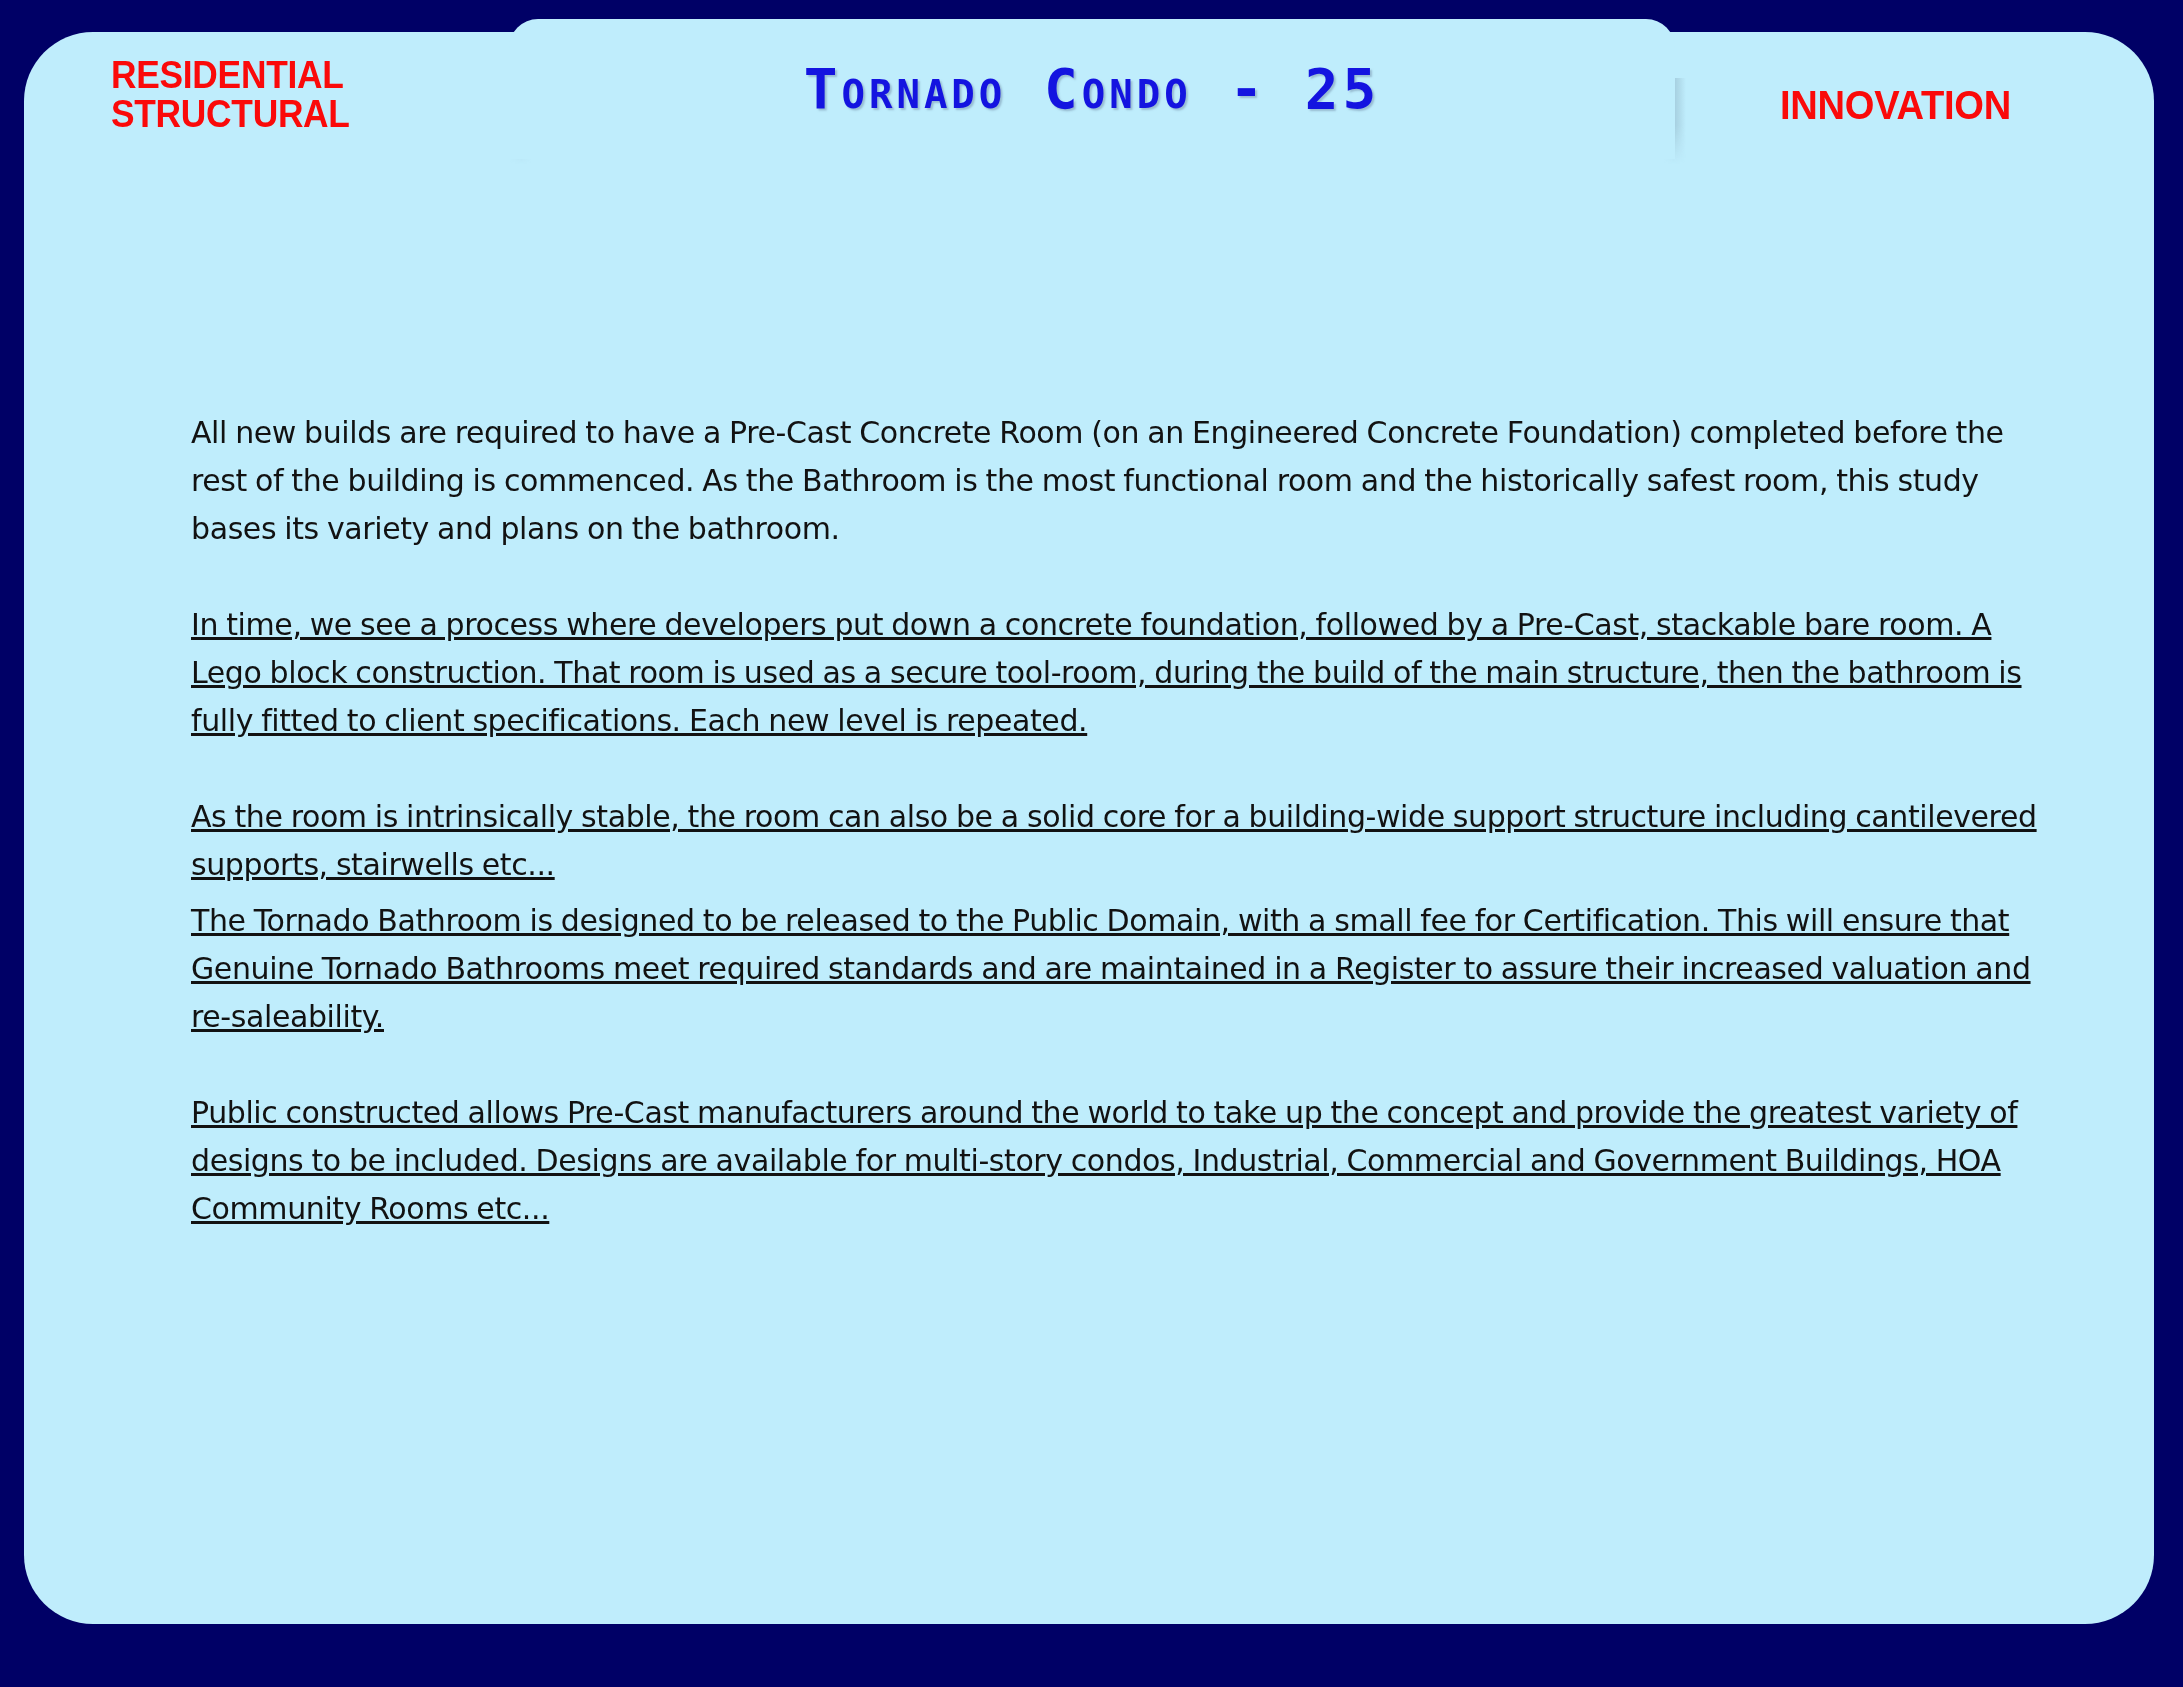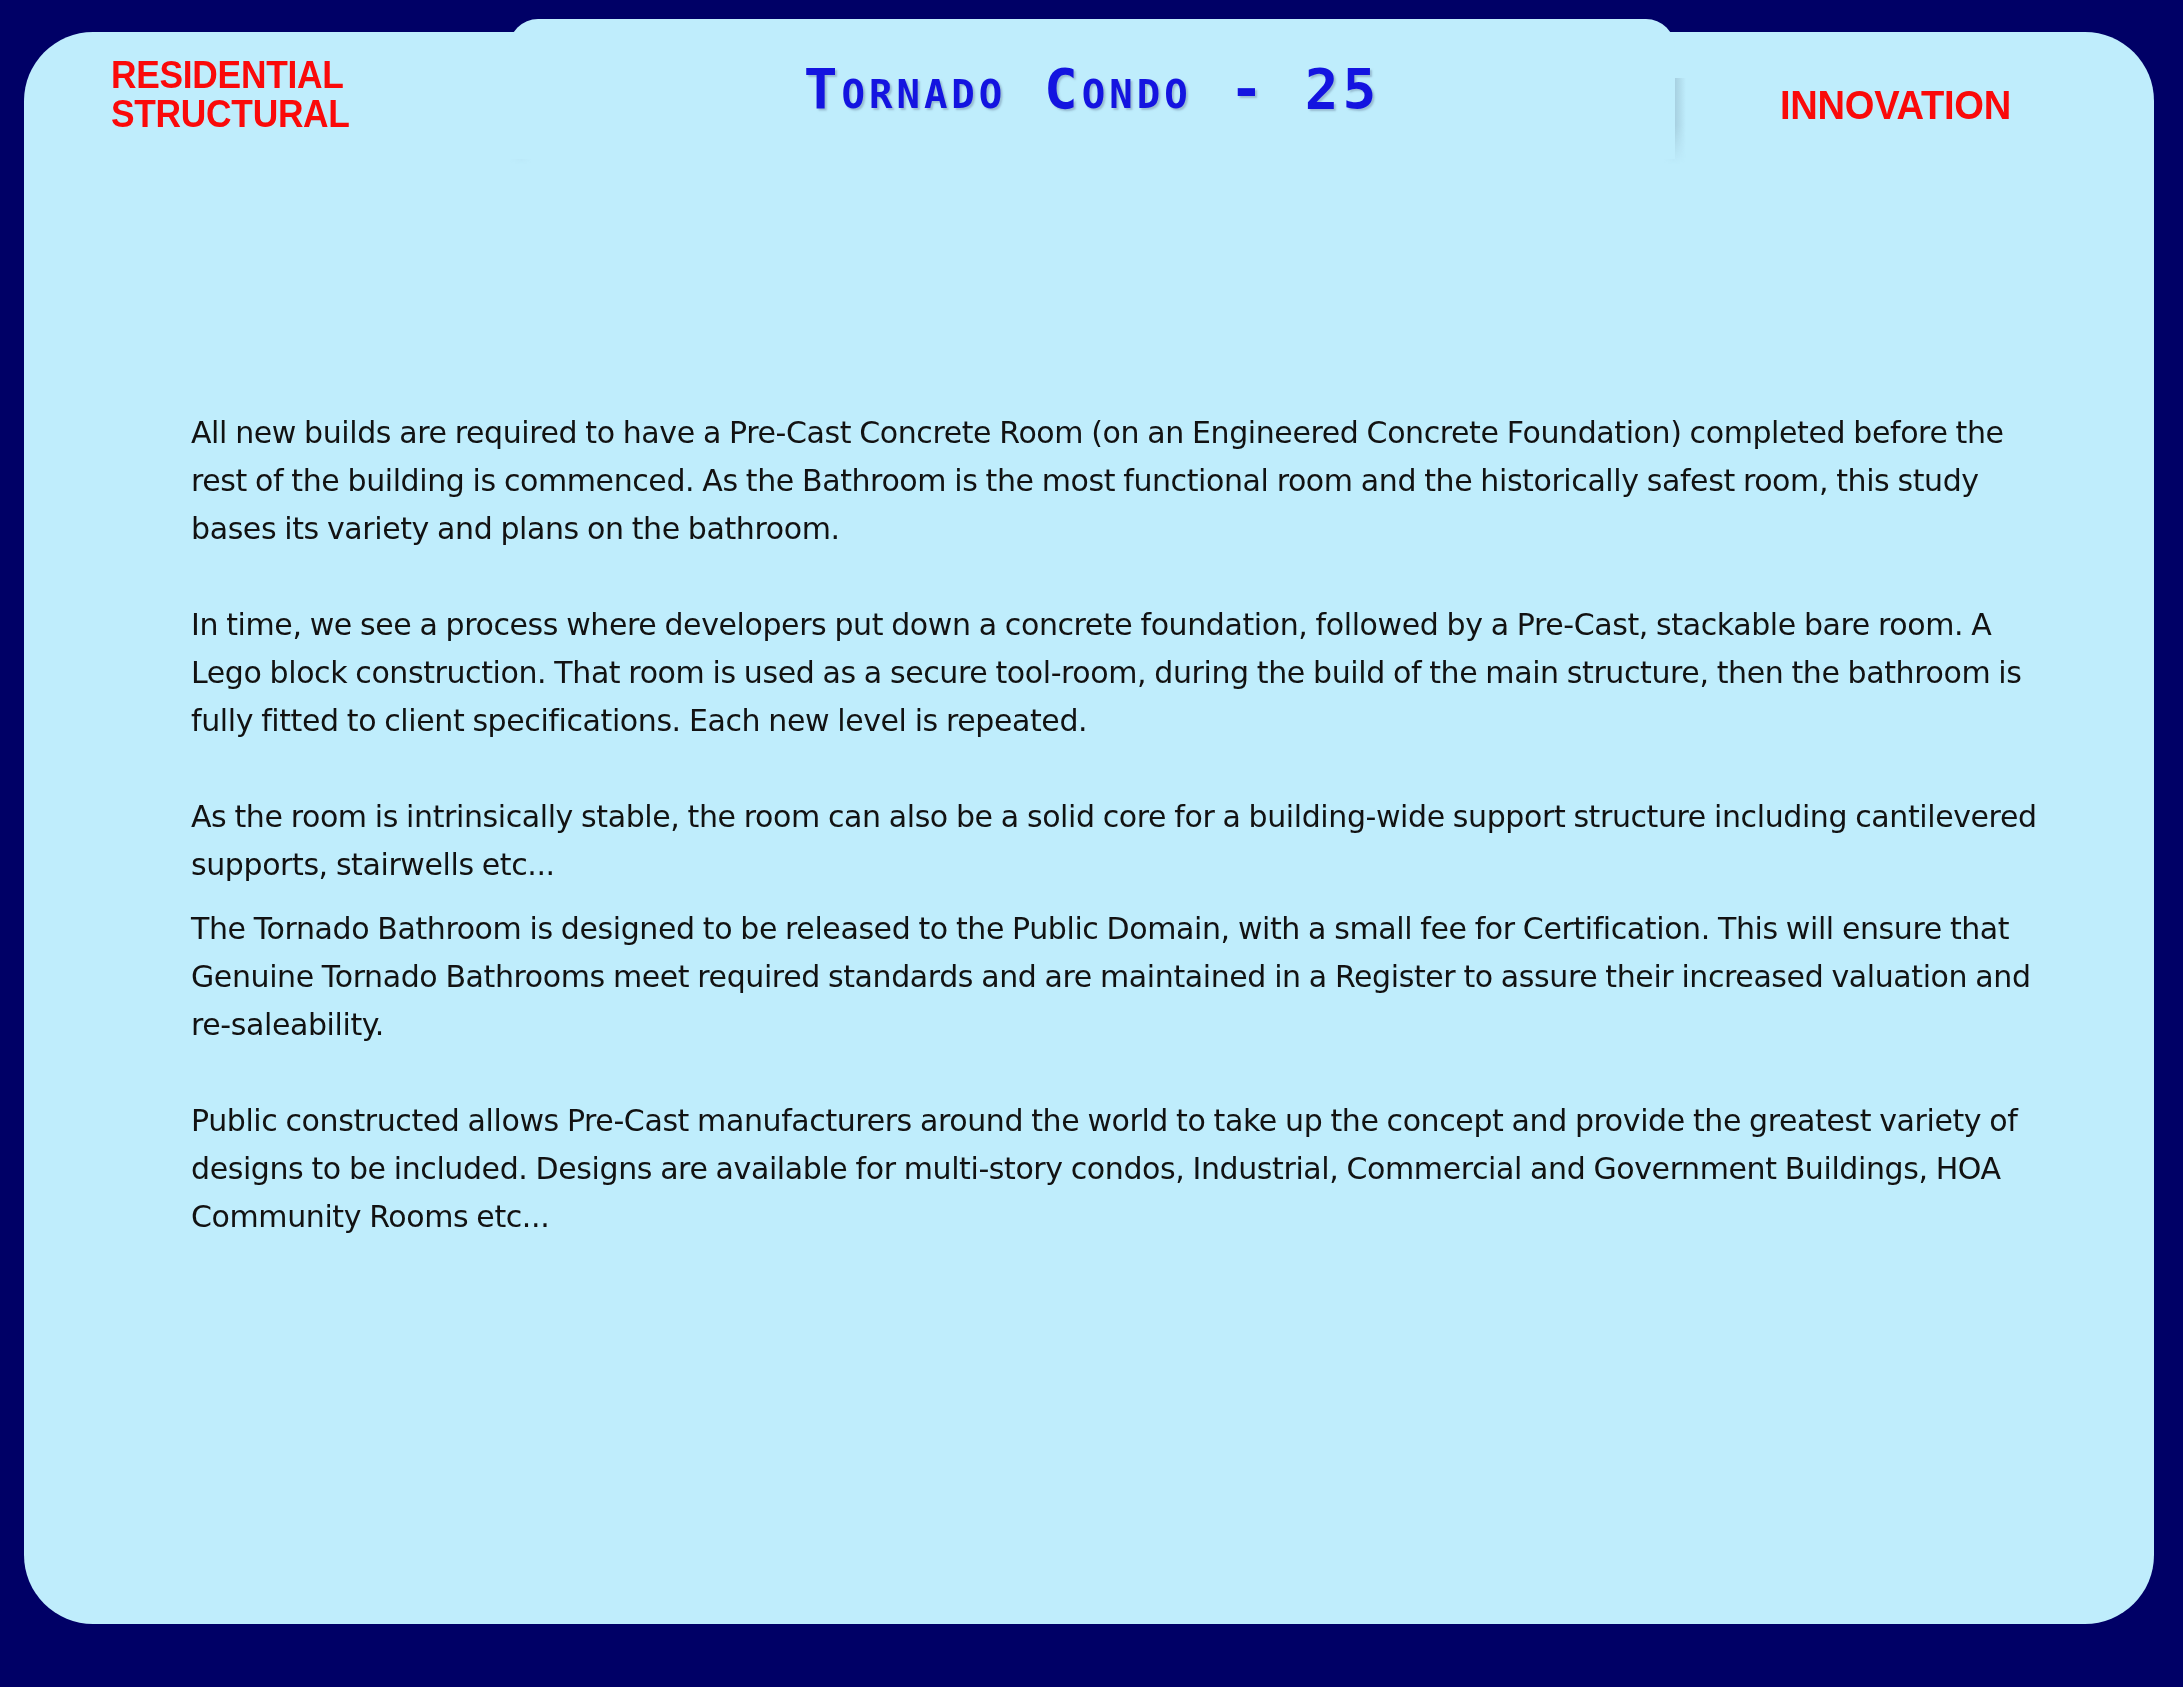--- a/index.html
+++ b/index.html
@@ -122,24 +122,25 @@
     font-size: 30px;
     line-height: 48px;
     letter-spacing: -0.4px;
     word-spacing: -1px;
   }
   #body-copy .para {
     margin: 0 0 0 0;
   }
   #body-copy .para + .para {
     margin-top: 48px;
+    text-decoration: underline;
   }
   #body-copy .para.tight + .para.tight,
   #body-copy .para.tight {
-    margin-top: 16px;
+    margin-top: 8px;
   }
   #body-copy .para.gap {
     margin-top: 48px;
   }
 </style>
 </head>
 <body>
 
 <div id="main-panel">
 

